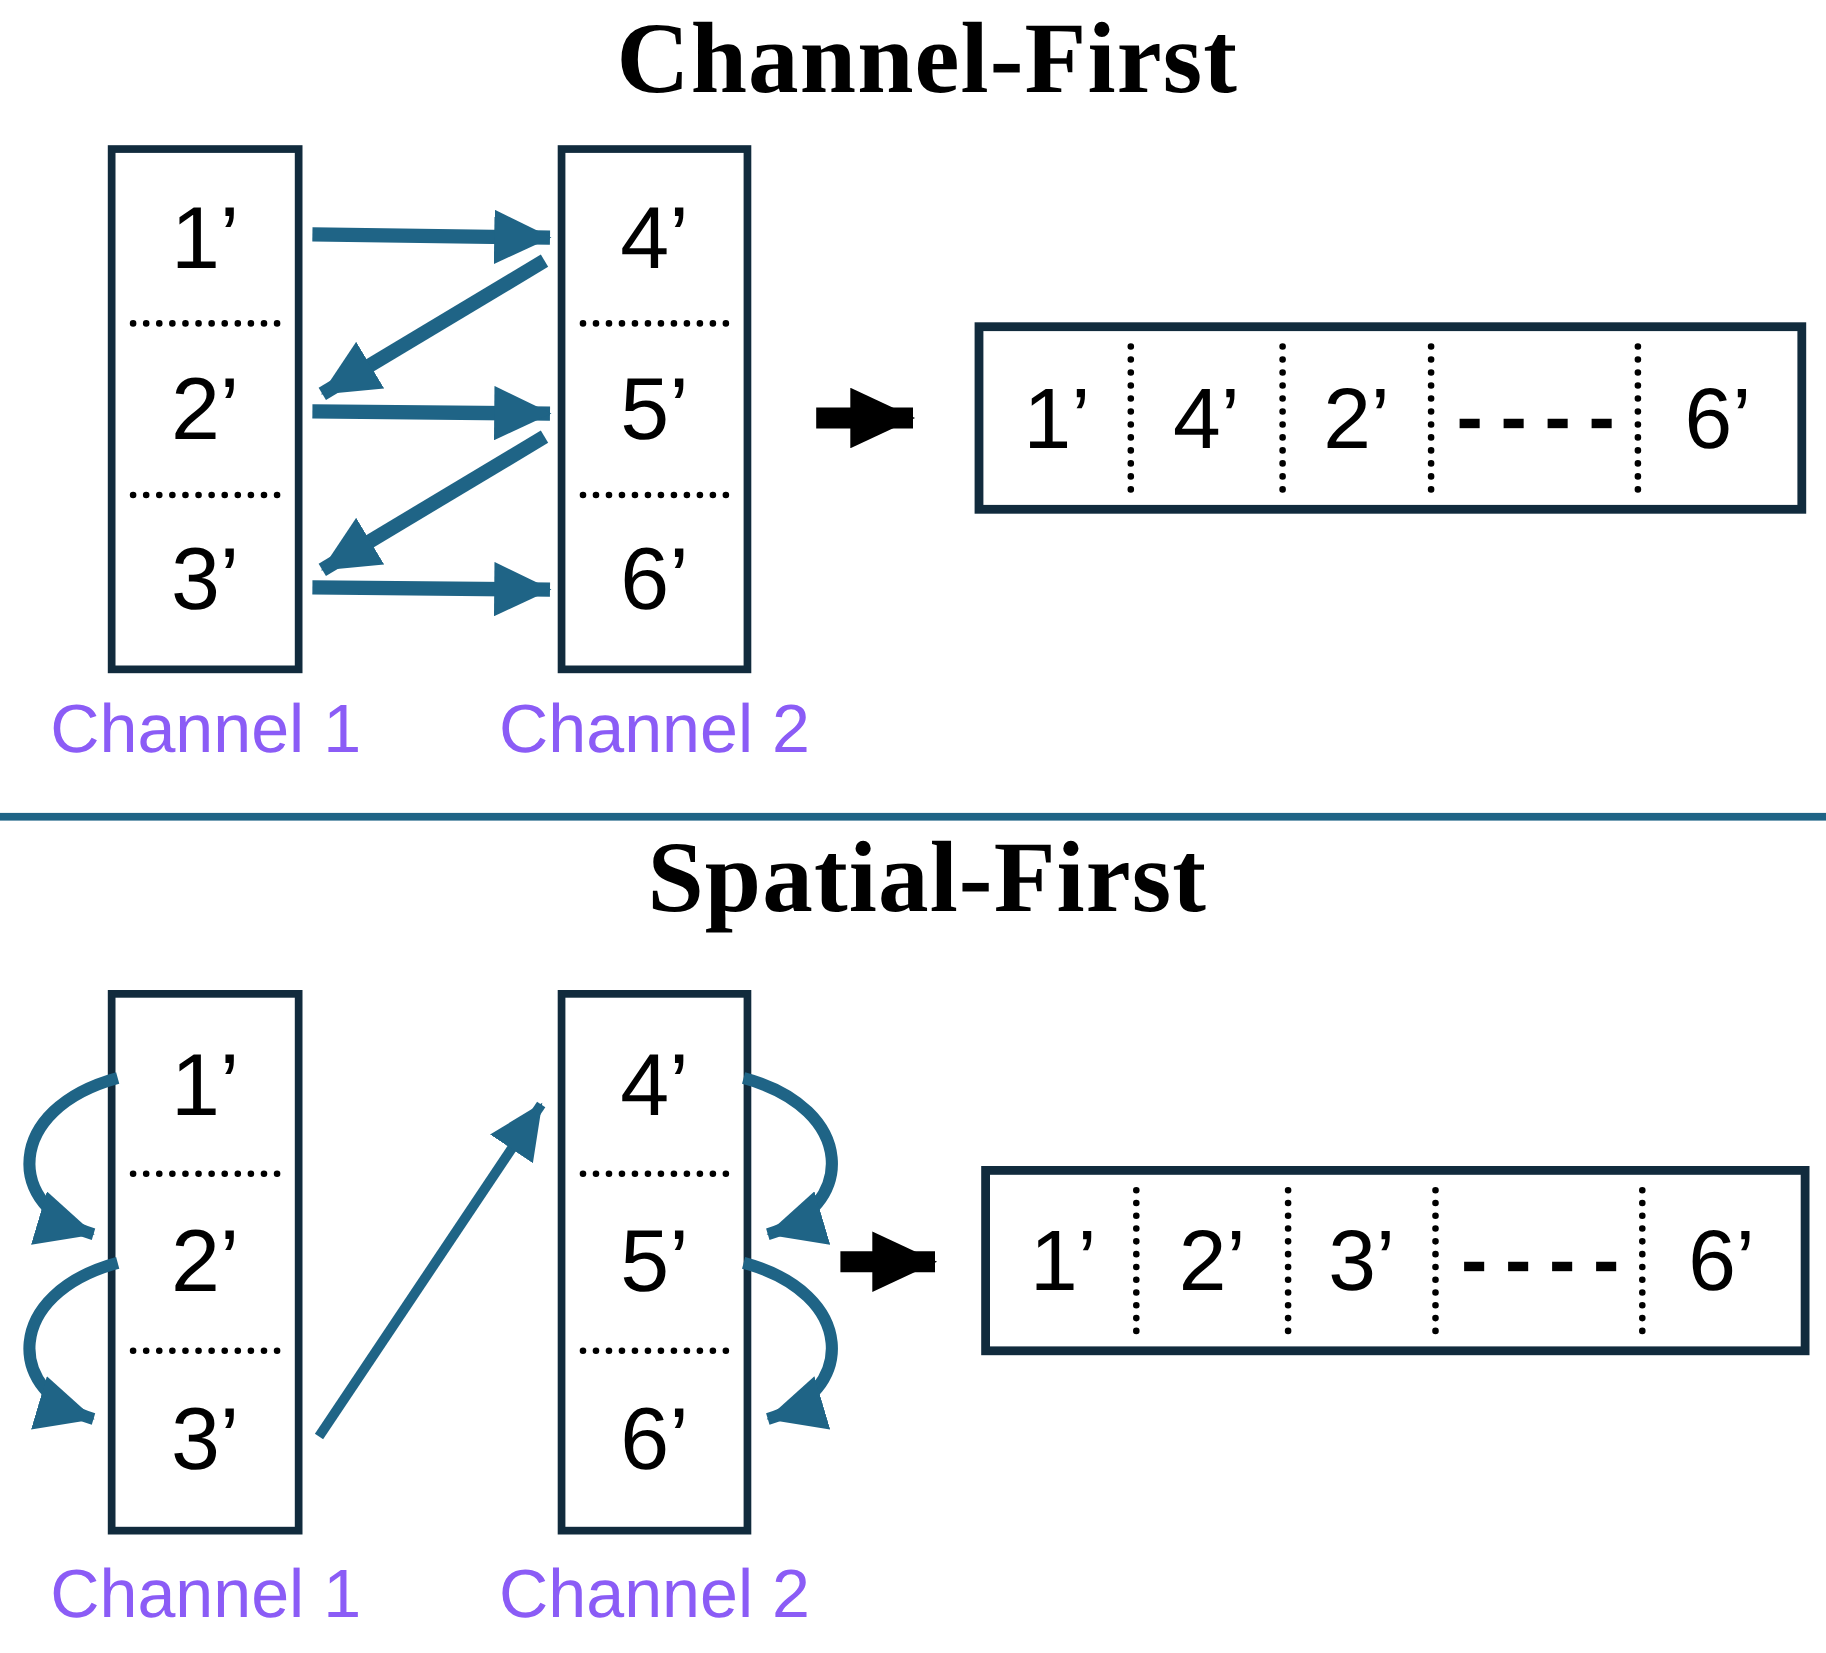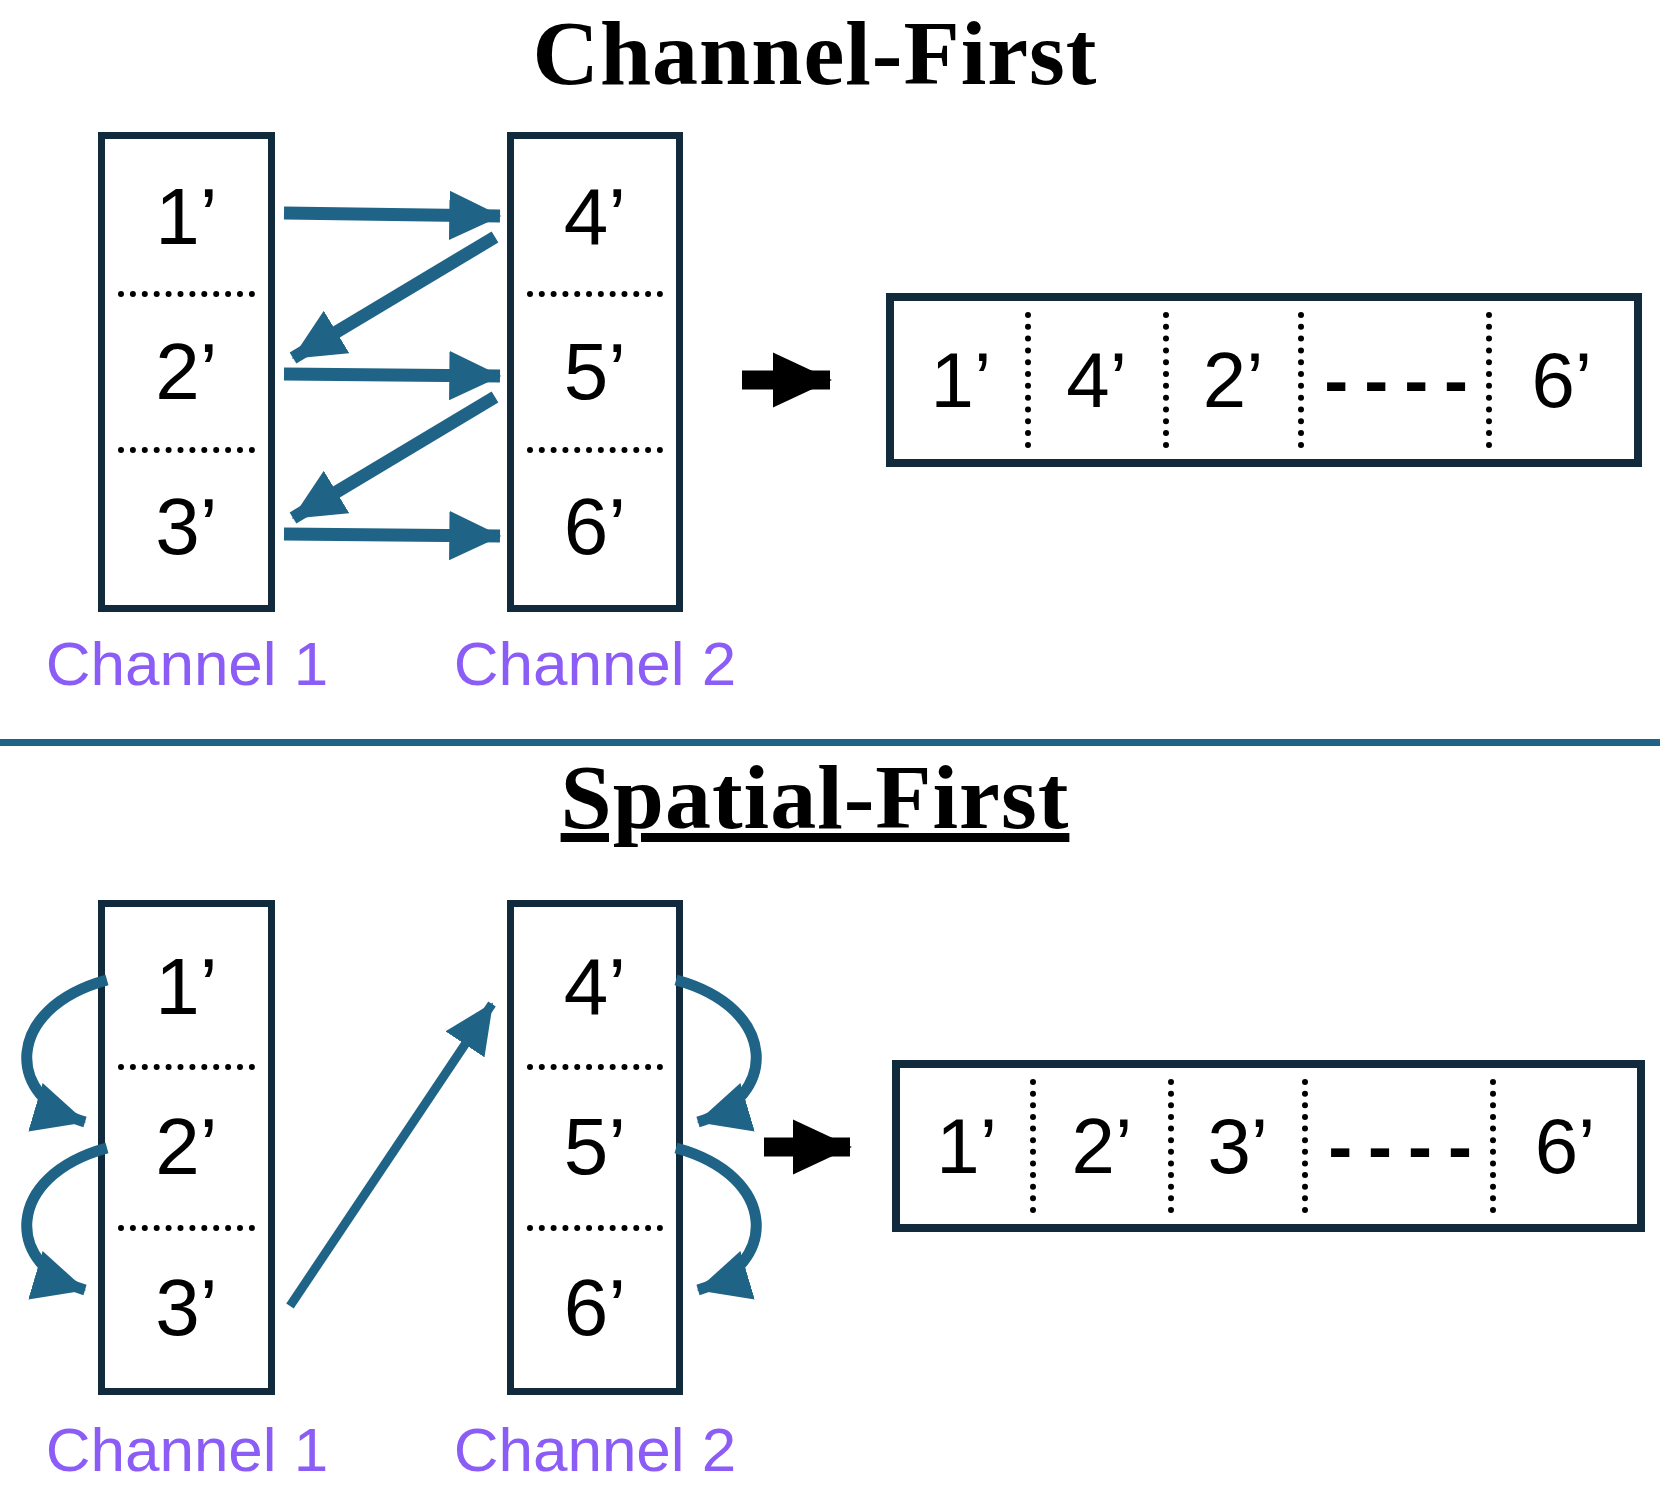--- a/index.html
+++ b/index.html
@@ -3,21 +3,21 @@
 <meta charset="utf-8">
 <style>
   html,body{margin:0;padding:0;background:#ffffff;}
   .canvas{
     position:relative;width:1660px;height:1503px;background:#ffffff;
     font-family:"Liberation Sans",sans-serif;overflow:hidden;
   }
   .title{
     position:absolute;left:0;width:1630px;text-align:center;
     font-family:"Liberation Serif",serif;font-weight:700;
-    font-size:92px;line-height:1.08;color:#000;letter-spacing:1px;
+    font-size:92px;line-height:1.08;color:#000;letter-spacing:1px;padding-left:28px;
   }
   .vbox{
     position:absolute;border:7px solid #112b3d;background:#fff;
     box-sizing:border-box;display:flex;flex-direction:column;
   }
   .vcell{
     position:relative;flex:1;display:flex;align-items:center;justify-content:center;
     font-size:80px;color:#000;
   }
   .vcell.sep::after{
@@ -92,21 +92,21 @@
     <div class="hcell f14 sepv gapcell">
       <span>- - - -</span>
     </div>
     <div class="hcell f1d sepv">
       <span>6’</span>
     </div>
   </div>
 
   <div class="divider" style="top:739px;"></div>
 
-  <div class="title" style="top:748px;text-decoration:underline;">Spatial-First</div>
+  <div class="title" style="top:748px;">Spatial-First</div>
 
   <div class="vbox" style="left:98px;top:900px;width:177px;height:495px;">
     <div class="vcell sep">
       <span>1’</span>
     </div>
     <div class="vcell sep">
       <span>2’</span>
     </div>
     <div class="vcell">
       <span>3’</span>

